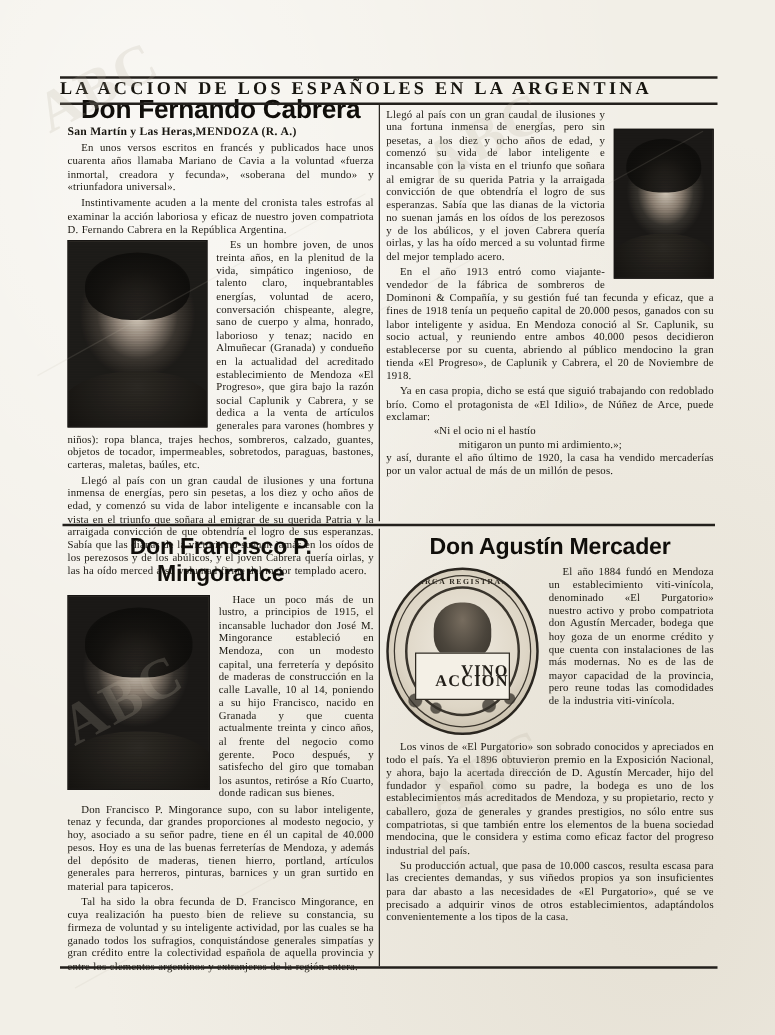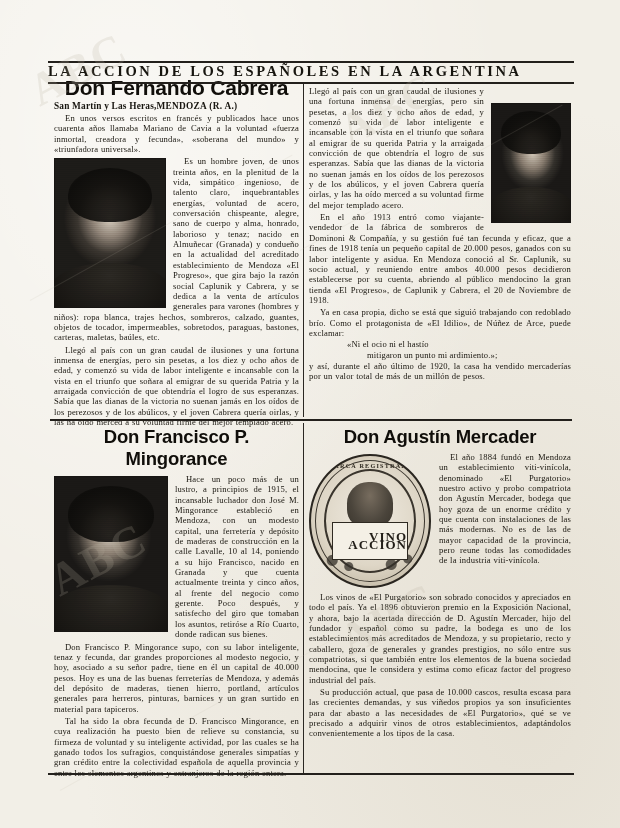--- a/index.html
+++ b/index.html
@@ -305,20 +305,21 @@
   <div class="vrule" style="left:303px; top:84px; height:333px;"></div>
 
   <div class="col" style="left:54px; top:76px; width:245px;">
     <div class="head-name head-a">Don Fernando Cabrera</div>
     <div class="subline">
       <span>San Martín y Las Heras,</span>
       <span class="right">MENDOZA (R. A.)</span>
     </div>
 
     <p class="body" style="margin-top:2px;">En unos versos escritos en francés y publicados hace unos cuarenta años llamaba Mariano de Cavia a la voluntad «fuerza inmortal, creadora y fecunda», «soberana del mundo» y «triunfadora universal».</p>
+    <p class="body" style="margin-top:3px;">Instintivamente acuden a la mente del cronista tales estrofas al examinar la acción laboriosa y eficaz de nuestro joven compatriota D. Fernando Cabrera en la República Argentina.</p>
 
     <div style="position:relative; margin-top:2px;">
       <div class="photo portrait-1" style="float:left; width:110px; height:148px; margin:2px 7px 2px 0;">
         <div class="gl"></div>
         <div class="hair"></div>
         <div class="shoulders"></div>
         <div class="grain"></div>
       </div>
       <p class="body">Es un hombre joven, de unos treinta años, en la plenitud de la vida, simpático ingenioso, de talento claro, inquebrantables energías, voluntad de acero, conversación chispeante, alegre, sano de cuerpo y alma, honrado, laborioso y tenaz; nacido en Almuñecar (Granada) y condueño en la actualidad del acreditado establecimiento de Mendoza «El Progreso», que gira bajo la razón social Caplunik y Cabrera, y se dedica a la venta de artículos generales para varones (hombres y niños): ropa blanca, trajes hechos, sombreros, calzado, guantes, objetos de tocador, impermeables, sobretodos, paraguas, bastones, carteras, maletas, baúles, etc.</p>
       <p class="body" style="margin-top:2px;">Llegó al país con un gran caudal de ilusiones y una fortuna inmensa de energías, pero sin pesetas, a los diez y ocho años de edad, y comenzó su vida de labor inteligente e incansable con la vista en el triunfo que soñara al emigrar de su querida Patria y la arraigada convicción de que obtendría el logro de sus esperanzas. Sabía que las dianas de la victoria no suenan jamás en los oídos de los perezosos y de los abúlicos, y el joven Cabrera quería oirlas, y las ha oído merced a su voluntad firme del mejor templado acero.</p>
@@ -334,21 +335,21 @@
         <div class="shoulders"></div>
         <div class="grain"></div>
       </div>
       <p class="body noind">Llegó al país con un gran caudal de ilusiones y una fortuna inmensa de energías, pero sin pesetas, a los diez y ocho años de edad, y comenzó su vida de labor inteligente e incansable con la vista en el triunfo que soñara al emigrar de su querida Patria y la arraigada convicción de que obtendría el logro de sus esperanzas. Sabía que las dianas de la victoria no suenan jamás en los oídos de los perezosos y de los abúlicos, y el joven Cabrera quería oirlas, y las ha oído merced a su voluntad firme del mejor templado acero.</p>
       <p class="body" style="margin-top:2px;">En el año 1913 entró como viajante-vendedor de la fábrica de sombreros de Dominoni &amp; Compañía, y su gestión fué tan fecunda y eficaz, que a fines de 1918 tenía un pequeño capital de 20.000 pesos, ganados con su labor inteligente y asidua. En Mendoza conoció al Sr. Caplunik, su socio actual, y reuniendo entre ambos 40.000 pesos decidieron establecerse por su cuenta, abriendo al público mendocino la gran tienda «El Progreso», de Caplunik y Cabrera, el 20 de Noviembre de 1918.</p>
       <p class="body" style="margin-top:2px;">Ya en casa propia, dicho se está que siguió trabajando con redoblado brío. Como el protagonista de «El Idilio», de Núñez de Arce, puede exclamar:</p>
       <div style="clear:both;"></div>
     </div>
     <p class="verse vs1" style="margin-top:1px;">«Ni el ocio ni el hastío</p>
     <p class="verse vs2">mitigaron un punto mi ardimiento.»;</p>
-    <p class="body noind" style="margin-top:1px;">y así, durante el año último de 1920, la casa ha vendido mercaderías por un valor total de más de un millón de pesos.</p>
+    <p class="body noind" style="margin-top:1px;">y así, durante el año último de 1920, la casa ha vendido mercaderías por un valor actual de más de un millón de pesos.</p>
   </div>
 
   <div class="hrule" style="left:50px; top:419px; width:522px; height:2px; background:#23201c;"></div>
 
   <div class="vrule" style="left:303px; top:423px; height:350px;"></div>
 
   <div class="col" style="left:54px; top:426px; width:245px;">
     <div class="head-name head-b">Don Francisco P. Mingorance</div>
     <div style="position:relative; margin-top:4px;">
       <div class="photo portrait-3" style="float:left; width:112px; height:154px; margin:2px 7px 2px 0;">

